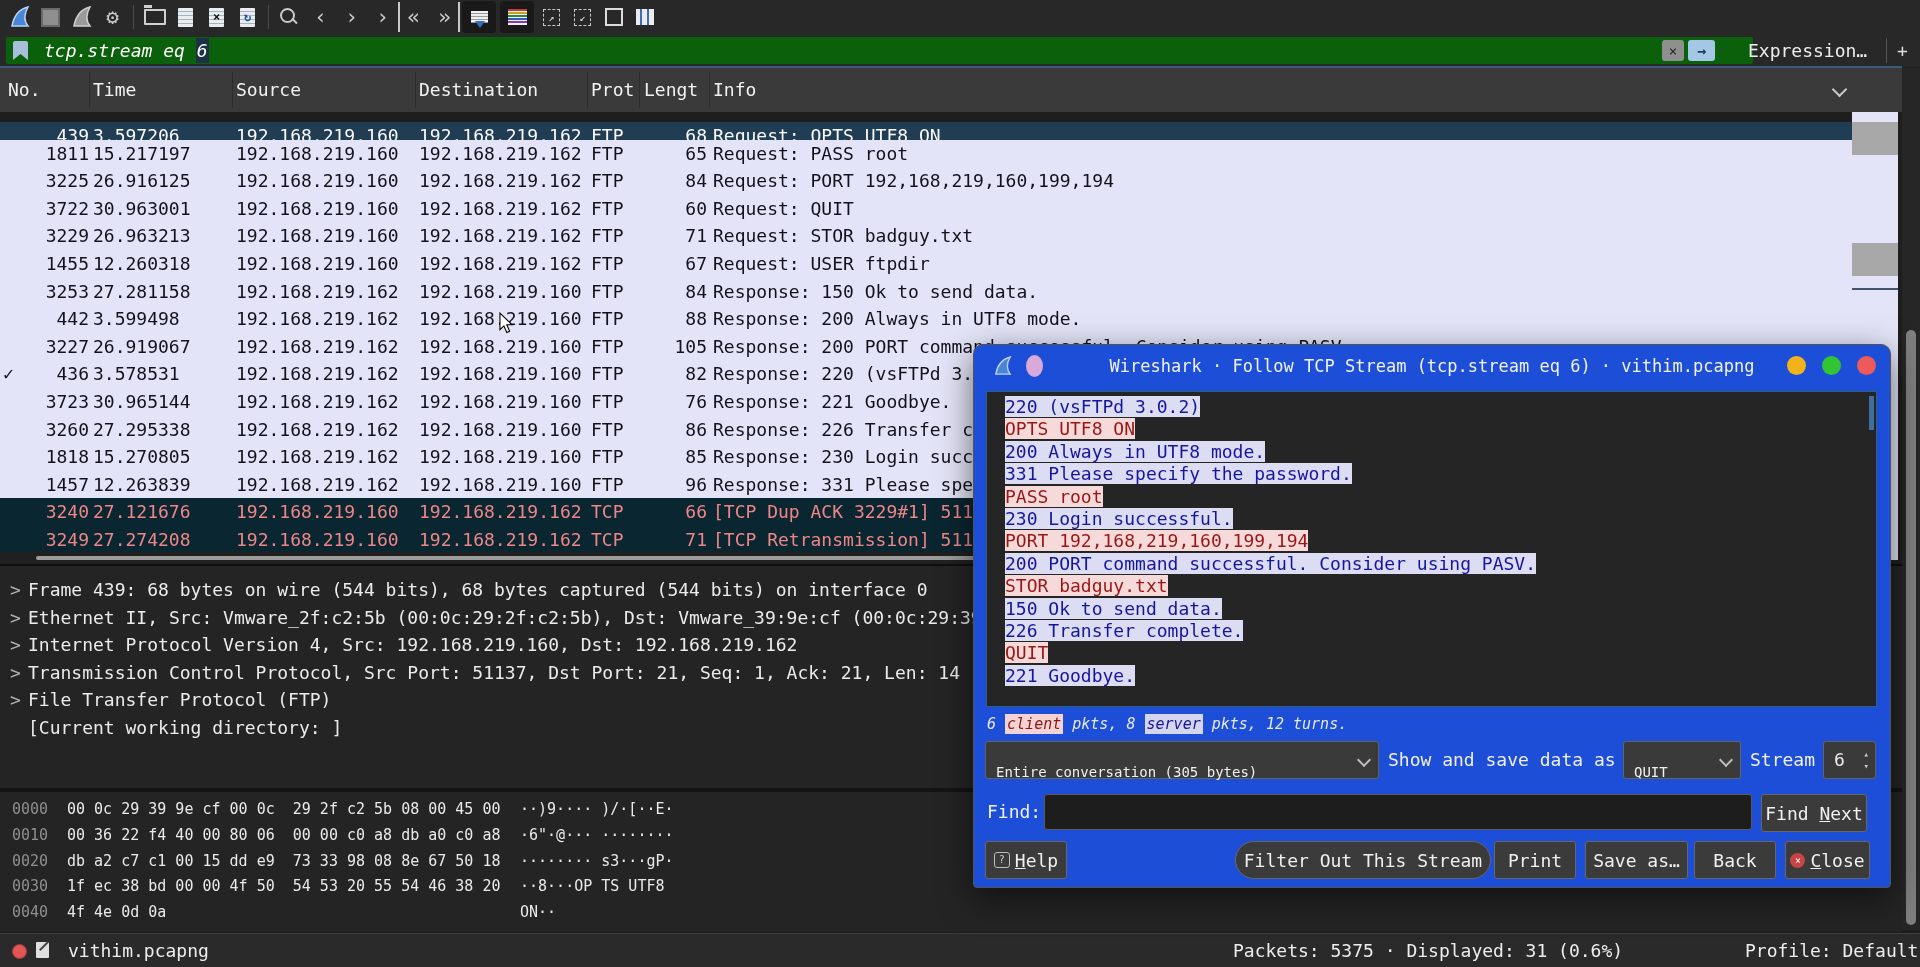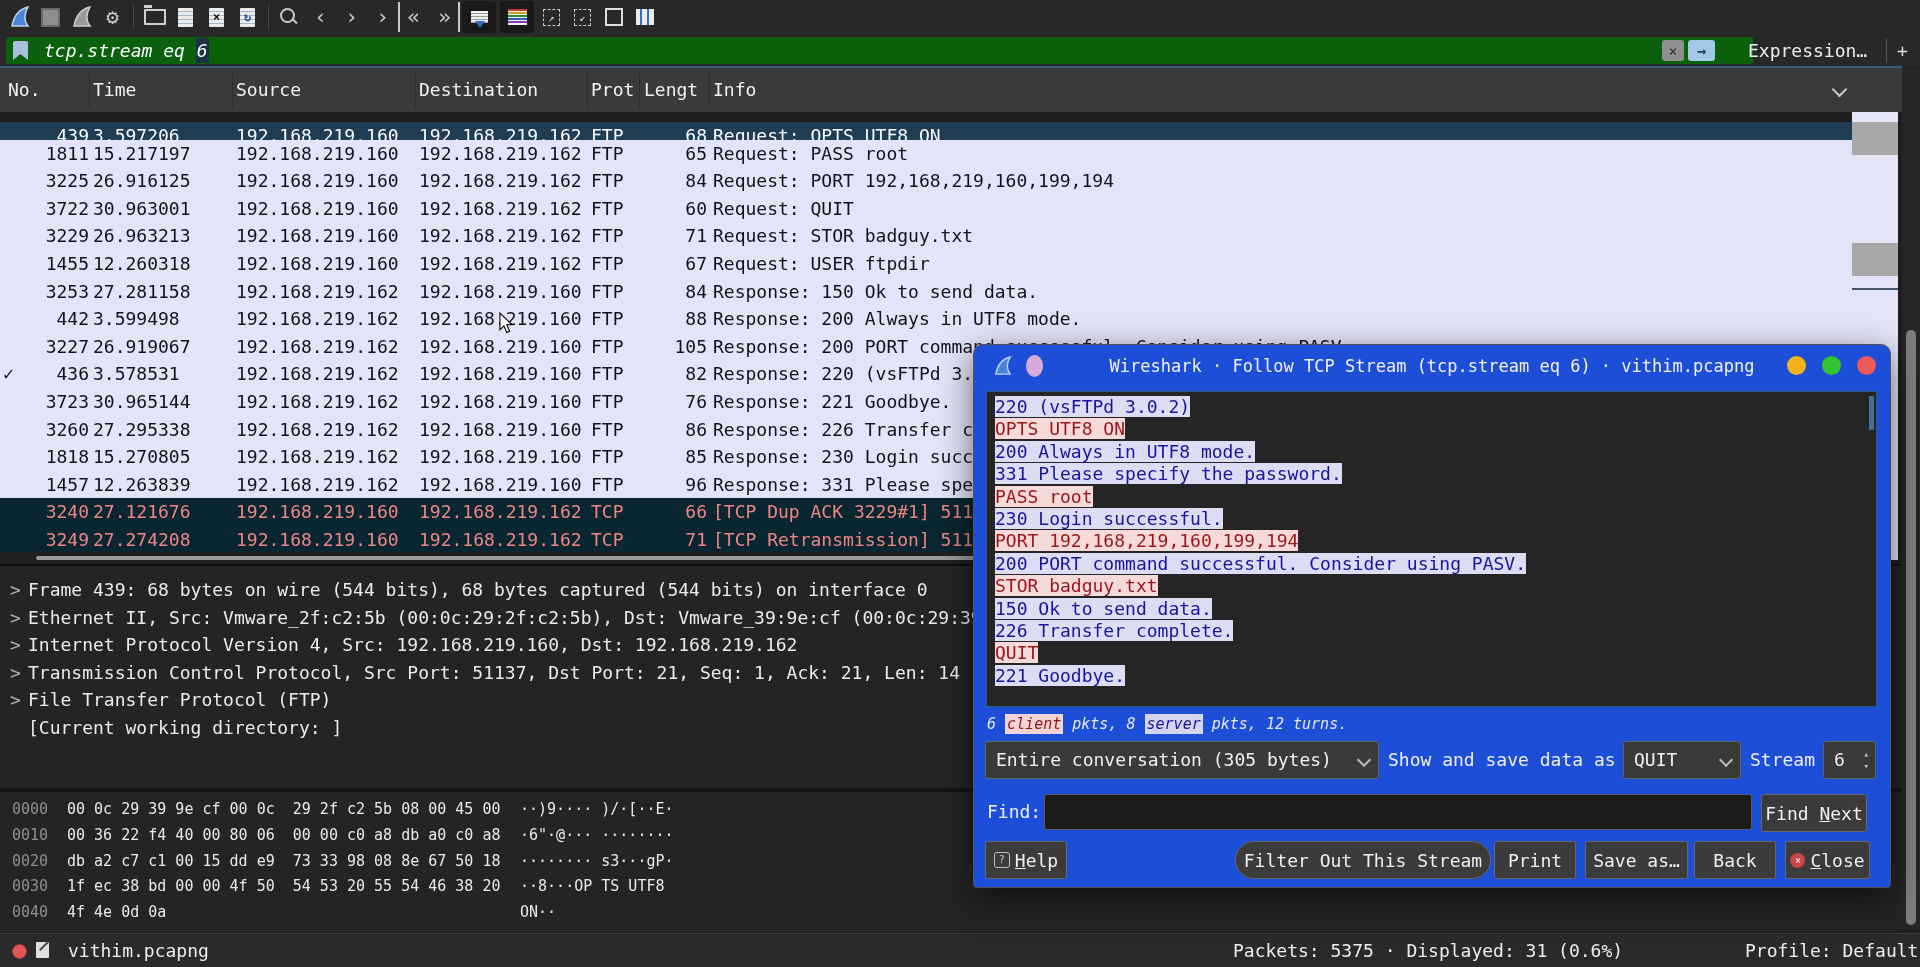--- a/index.html
+++ b/index.html
@@ -111,32 +111,32 @@
   #dlg-titlebar{position:absolute;left:0;top:0;width:100%;height:42px;}
   #dlg-title{position:absolute;left:0;top:0;width:100%;height:42px;line-height:42px;text-align:center;font-size:17px;color:#f2f2f2;}
   .dlg-fin{position:absolute;left:20px;top:9px;}
   .dlg-pink{position:absolute;left:52px;top:10px;width:17px;height:22px;border-radius:50%;background:#d9a9d9;}
   .tl{position:absolute;top:11px;width:19px;height:19px;border-radius:50%;}
   .tl.y{left:813px;background:#f2b21c;}
   .tl.g{left:848px;background:#33c433;}
   .tl.r{left:883px;background:#ed5a5a;}
 
   #stream-box{position:absolute;left:12px;top:46px;width:891px;height:316px;background:#252525;border:1px solid #2f5f7f;
-              overflow:hidden;padding:4px 0 0 8px;box-sizing:border-box;}
+              overflow:hidden;padding:4px 0 0 18px;box-sizing:border-box;}
   .sline{height:22.4px;line-height:22.4px;font-size:18px;white-space:pre;}
   .sline .sv{color:#16169c;background:#dcdcf2;}
   .sline .cl{color:#9a1616;background:#f6dada;}
   #stream-scroll{position:absolute;left:895px;top:51px;width:5px;height:34px;background:#3f6f9f;}
 
   #dlg-stats{position:absolute;left:13px;top:370px;height:18px;line-height:18px;font-size:15px;font-style:italic;color:#e8e8e8;white-space:pre;}
   #dlg-stats .hl-c{background:#f3d3d3;color:#8b1818;padding:1px 2px;}
   #dlg-stats .hl-s{background:#d5d5ee;color:#16169c;padding:1px 2px;}
 
   .selbox{position:absolute;top:396px;height:38px;background:#3a3a3a;border:1px solid #636363;border-radius:3px;box-sizing:border-box;}
-  .selbox .seltext{position:absolute;left:10px;top:0;height:24px;line-height:36px;font-size:18px;color:#f0f0f0;white-space:pre;}
+  .selbox .seltext{position:absolute;left:10px;top:12px;height:24px;line-height:36px;font-size:14px;color:#f0f0f0;white-space:pre;}
   .selchev{position:absolute;right:9px;top:13px;width:8px;height:8px;border-right:2px solid #bdbdbd;border-bottom:2px solid #bdbdbd;transform:rotate(45deg);}
   #conv-select{left:11px;width:394px;}
   #fmt-select{left:649px;width:118px;}
   .dlabel{position:absolute;top:396px;height:38px;line-height:38px;font-size:18px;color:#f0f0f0;white-space:pre;}
   #lbl-showas{left:414px;}
   #lbl-stream{left:776px;}
   #stream-spin{position:absolute;left:849px;top:396px;width:53px;height:38px;background:#3a3a3a;border:1px solid #636363;border-radius:3px;box-sizing:border-box;}
   #stream-spin .val{position:absolute;left:10px;top:0;height:36px;line-height:36px;font-size:18px;}
   #stream-spin .arr{position:absolute;right:6px;font-size:9px;color:#c9c9c9;line-height:9px;}
   #stream-spin .up{top:8px;} #stream-spin .dn{top:20px;}

